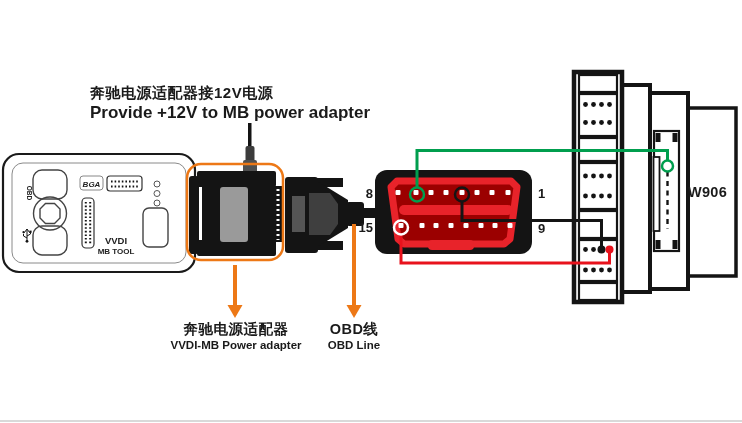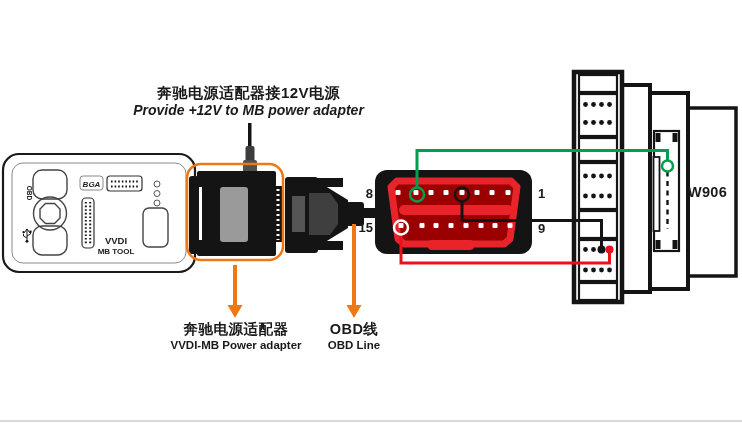--- a/index.html
+++ b/index.html
@@ -2,25 +2,25 @@
 <html><head>
 <meta charset="utf-8">
 <style>
   html,body { margin:0; padding:0; background:#fff; }
   .stage {
     position:relative; width:742px; height:423px; background:#ffffff;
     font-family:"Liberation Sans", sans-serif; color:#1a1a1a; overflow:hidden;
   }
   .stage svg { position:absolute; left:0; top:0; }
   .label { position:absolute; line-height:1.12; }
-  .note-top    { left:96px;  top:85px;  width:305px; text-align:center; }
+  .note-top    { left:90px;  top:85px;  width:305px; }
   .note-adapter{ left:151px; top:321px; width:170px; text-align:center; }
   .note-obd    { left:300px; top:321px; width:108px; text-align:center; }
   .zh-big { font-size:15px;   font-weight:bold; letter-spacing:.5px; }
-  .en-big { font-size:14px; font-weight:bold; margin-top:1px;font-style:italic; }
+  .en-big { font-size:17px; font-weight:bold; margin-top:1px; }
   .zh-sm  { font-size:14.5px; font-weight:bold; letter-spacing:.5px; }
   .en-sm  { font-size:11.5px; font-weight:bold; margin-top:2px; }
   .pin    { font-size:13px; font-weight:bold; }
   .pin8  { left:355px; top:187px; width:18px; text-align:right; }
   .pin16 { left:352px; top:221px; width:21px; text-align:right; }
   .pin1  { left:538px; top:187px; width:16px; text-align:left; }
   .pin9  { left:538px; top:222px; width:16px; text-align:left; }
   .w906  { left:688px; top:184px; width:48px; 
            font-size:14.5px; font-weight:bold; letter-spacing:.3px; }
   .bottom-line { position:absolute; left:0; top:420px; width:742px; height:2px; background:#d9d9d9; }

